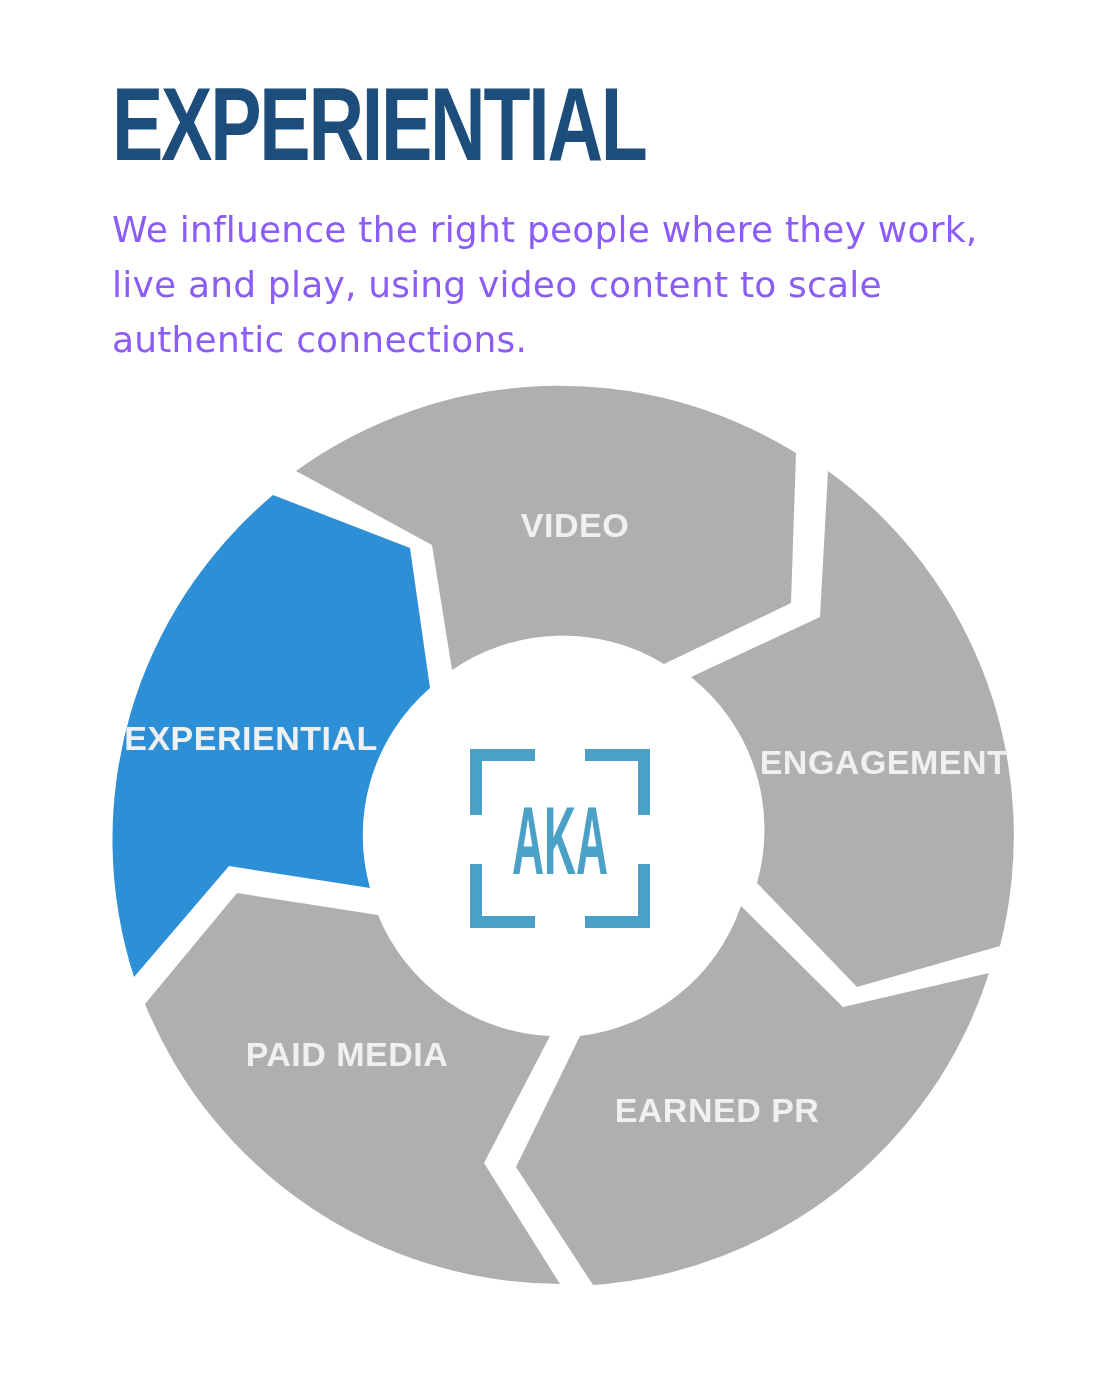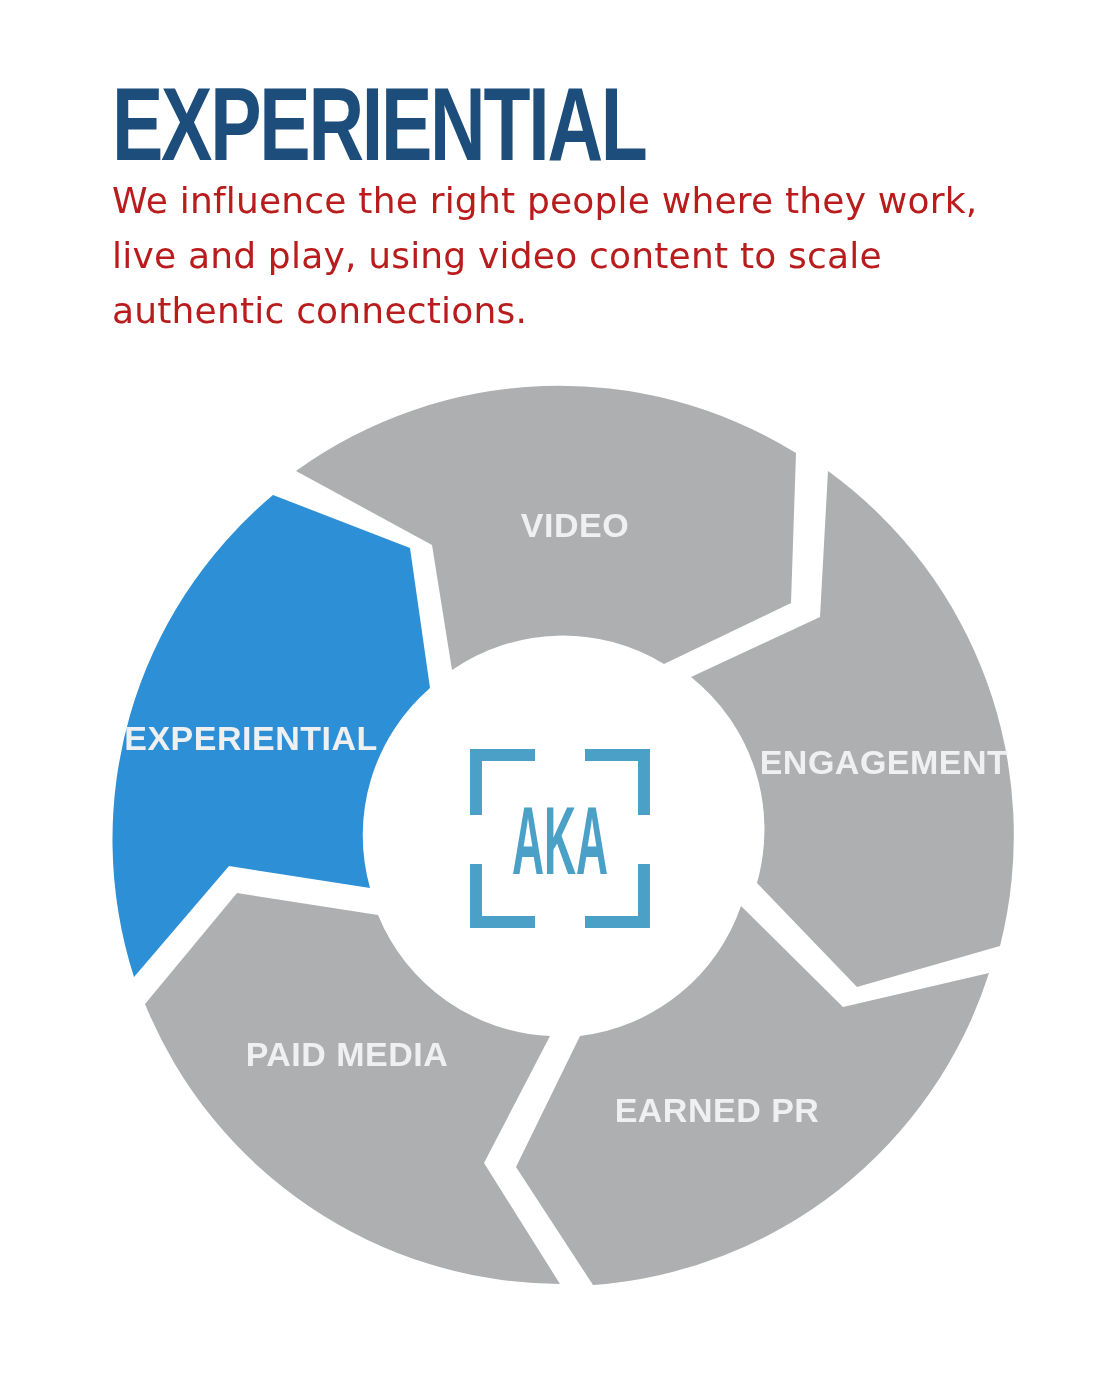--- a/index.html
+++ b/index.html
@@ -24,27 +24,27 @@
       line-height: 100px;
       letter-spacing: -3px;
       color: #1d4e7b;
       transform: scaleX(0.74);
       transform-origin: left top;
       white-space: nowrap;
     }
     .description {
       position: absolute;
       left: 112px;
-      top: 173px;
+      top: 202px;
       width: 900px;
       margin: 0;
       font-family: "DejaVu Sans", sans-serif;
       font-size: 36px;
       line-height: 55px;
-      color: #b91c1c;
+      color: #8b5cf6;
       letter-spacing: 0.2px;
     }
     .diagram {
       position: absolute;
       left: 0;
       top: 0;
       width: 1120px;
       height: 1400px;
     }
     .seg-label {

